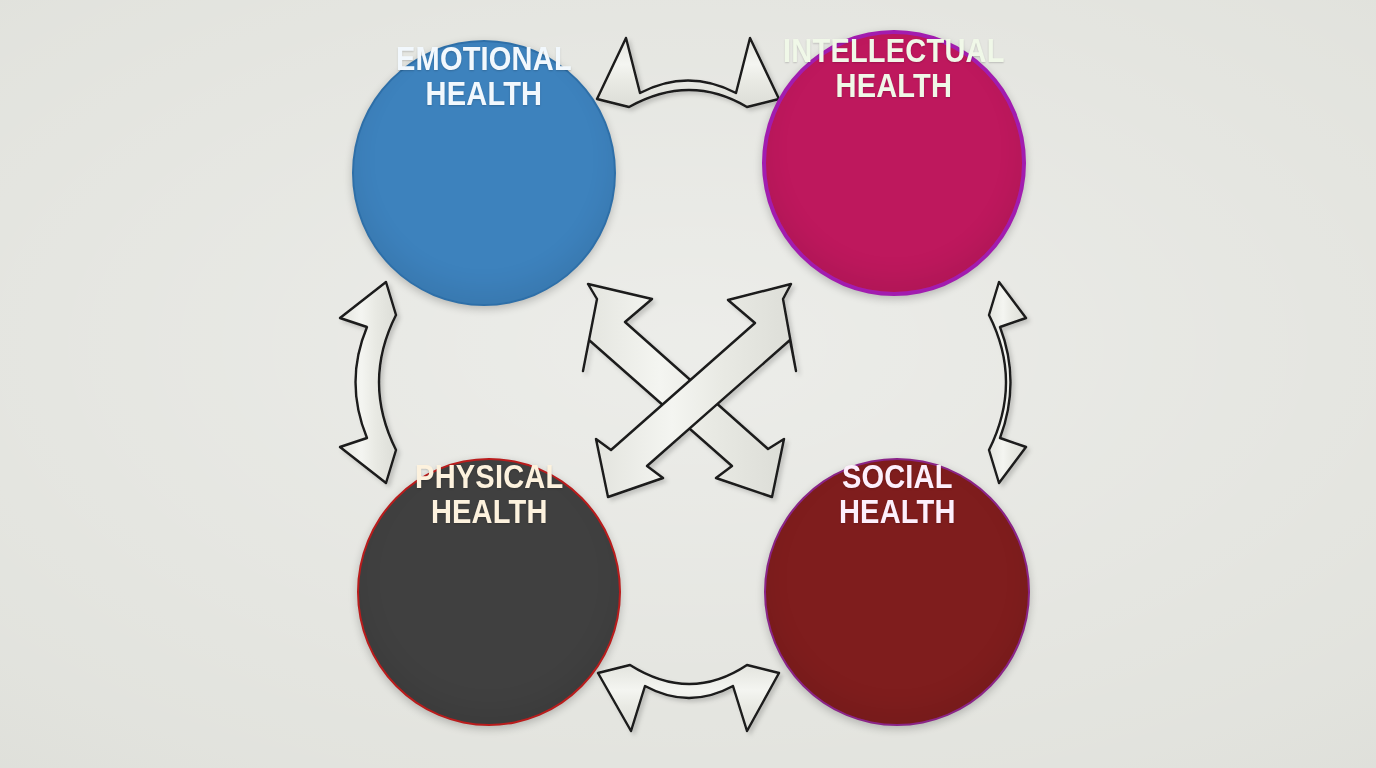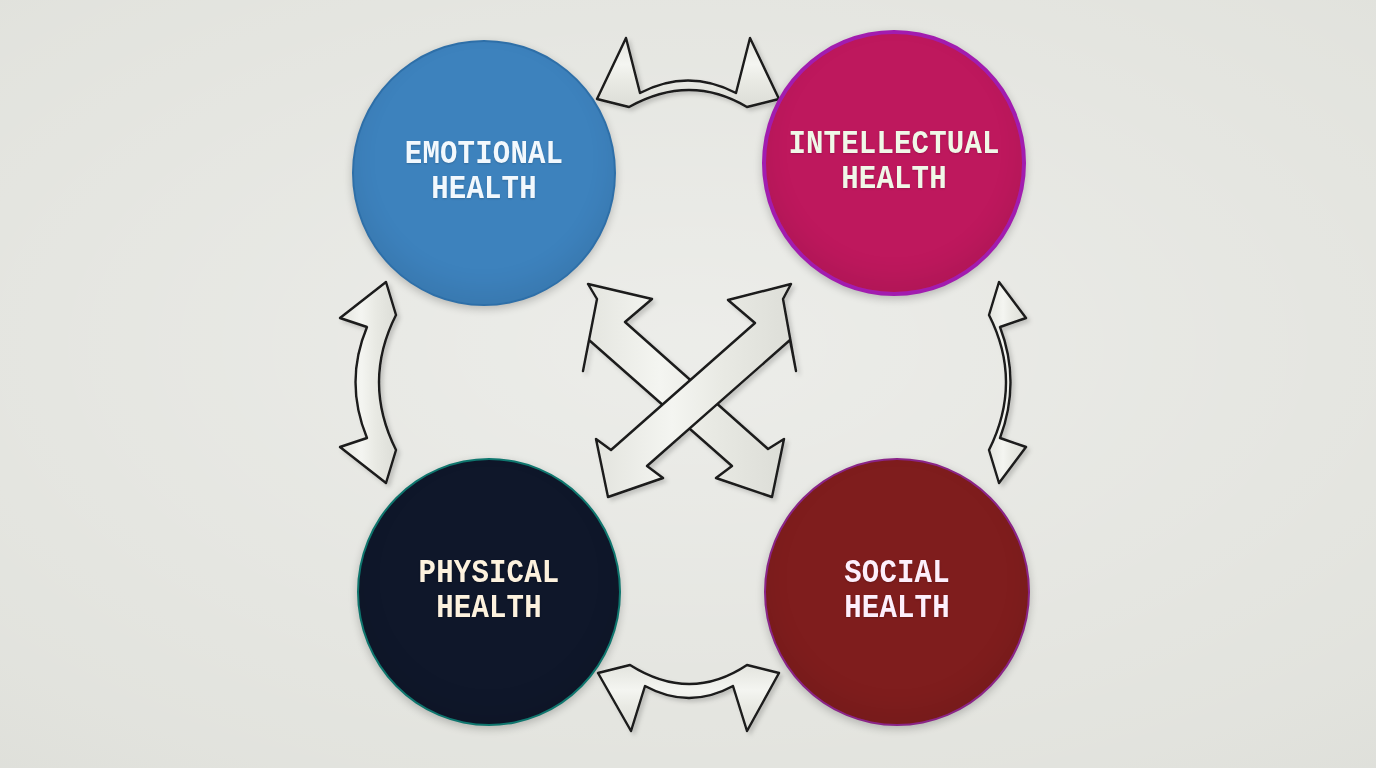--- a/index.html
+++ b/index.html
@@ -26,25 +26,24 @@
   #arrow-layer {
     position: absolute;
     inset: 0;
     width: 1376px;
     height: 768px;
   }
   .node {
     position: absolute;
     border-radius: 50%;
     display: flex;
-    align-items: center;
+    align-items: flex-start;
     justify-content: center;
     text-align: center;
     box-sizing: border-box;
-    font-family: Liberation Mono, monospace;
   }
   .node-label {
     font-weight: 700;
     font-size: 33px;
     line-height: 1.06;
     letter-spacing: 0.2px;
     text-transform: uppercase;
     transform: scaleX(0.88);
     text-shadow: 0 1px 2px rgba(0,0,0,0.18);
     white-space: pre-line;
@@ -155,21 +154,21 @@
     <div class="node-label" style="color:#f2f8fd;">EMOTIONAL
 HEALTH</div>
   </div>
 
   <div id="node-intellectual" class="node" style="background:#be185d; border:4px solid #a21caf;
               box-shadow: 0 3px 9px rgba(0,0,0,0.22), inset 0 -14px 26px rgba(0,0,0,0.07);">
     <div class="node-label" style="color:#f0f8e8;">INTELLECTUAL
 HEALTH</div>
   </div>
 
-  <div id="node-physical" class="node" style="background:#0f172a; border:2px solid #0f766e;
+  <div id="node-physical" class="node" style="background:#404040; border:2px solid #b91c1c;
               box-shadow: 0 3px 9px rgba(0,0,0,0.22), inset 0 -14px 26px rgba(0,0,0,0.07);">
     <div class="node-label" style="color:#fdf2de;">PHYSICAL
 HEALTH</div>
   </div>
 
   <div id="node-social" class="node" style="background:#7f1d1d; border:2px solid #8a2487;
               box-shadow: 0 3px 9px rgba(0,0,0,0.22), inset 0 -14px 26px rgba(0,0,0,0.07);">
     <div class="node-label" style="color:#fdeffc;">SOCIAL
 HEALTH</div>
   </div>

